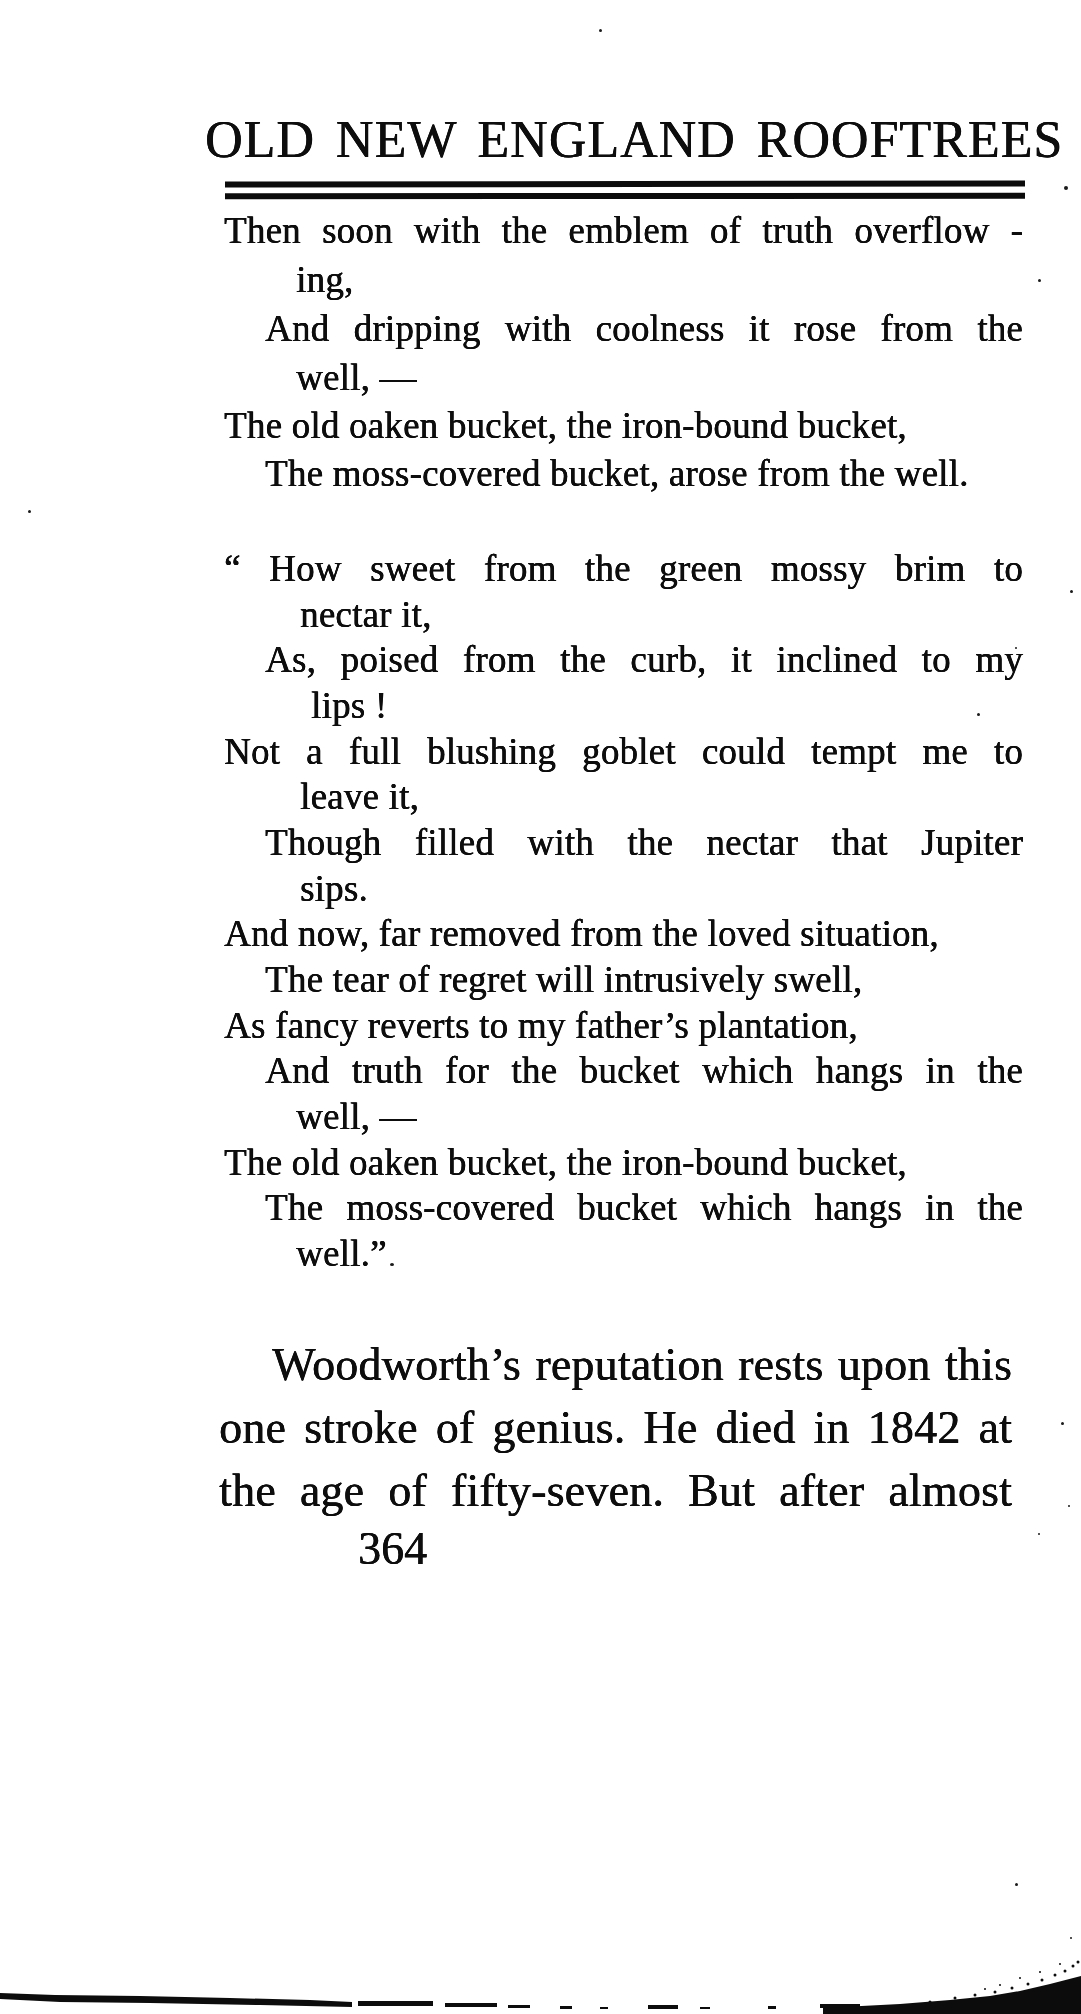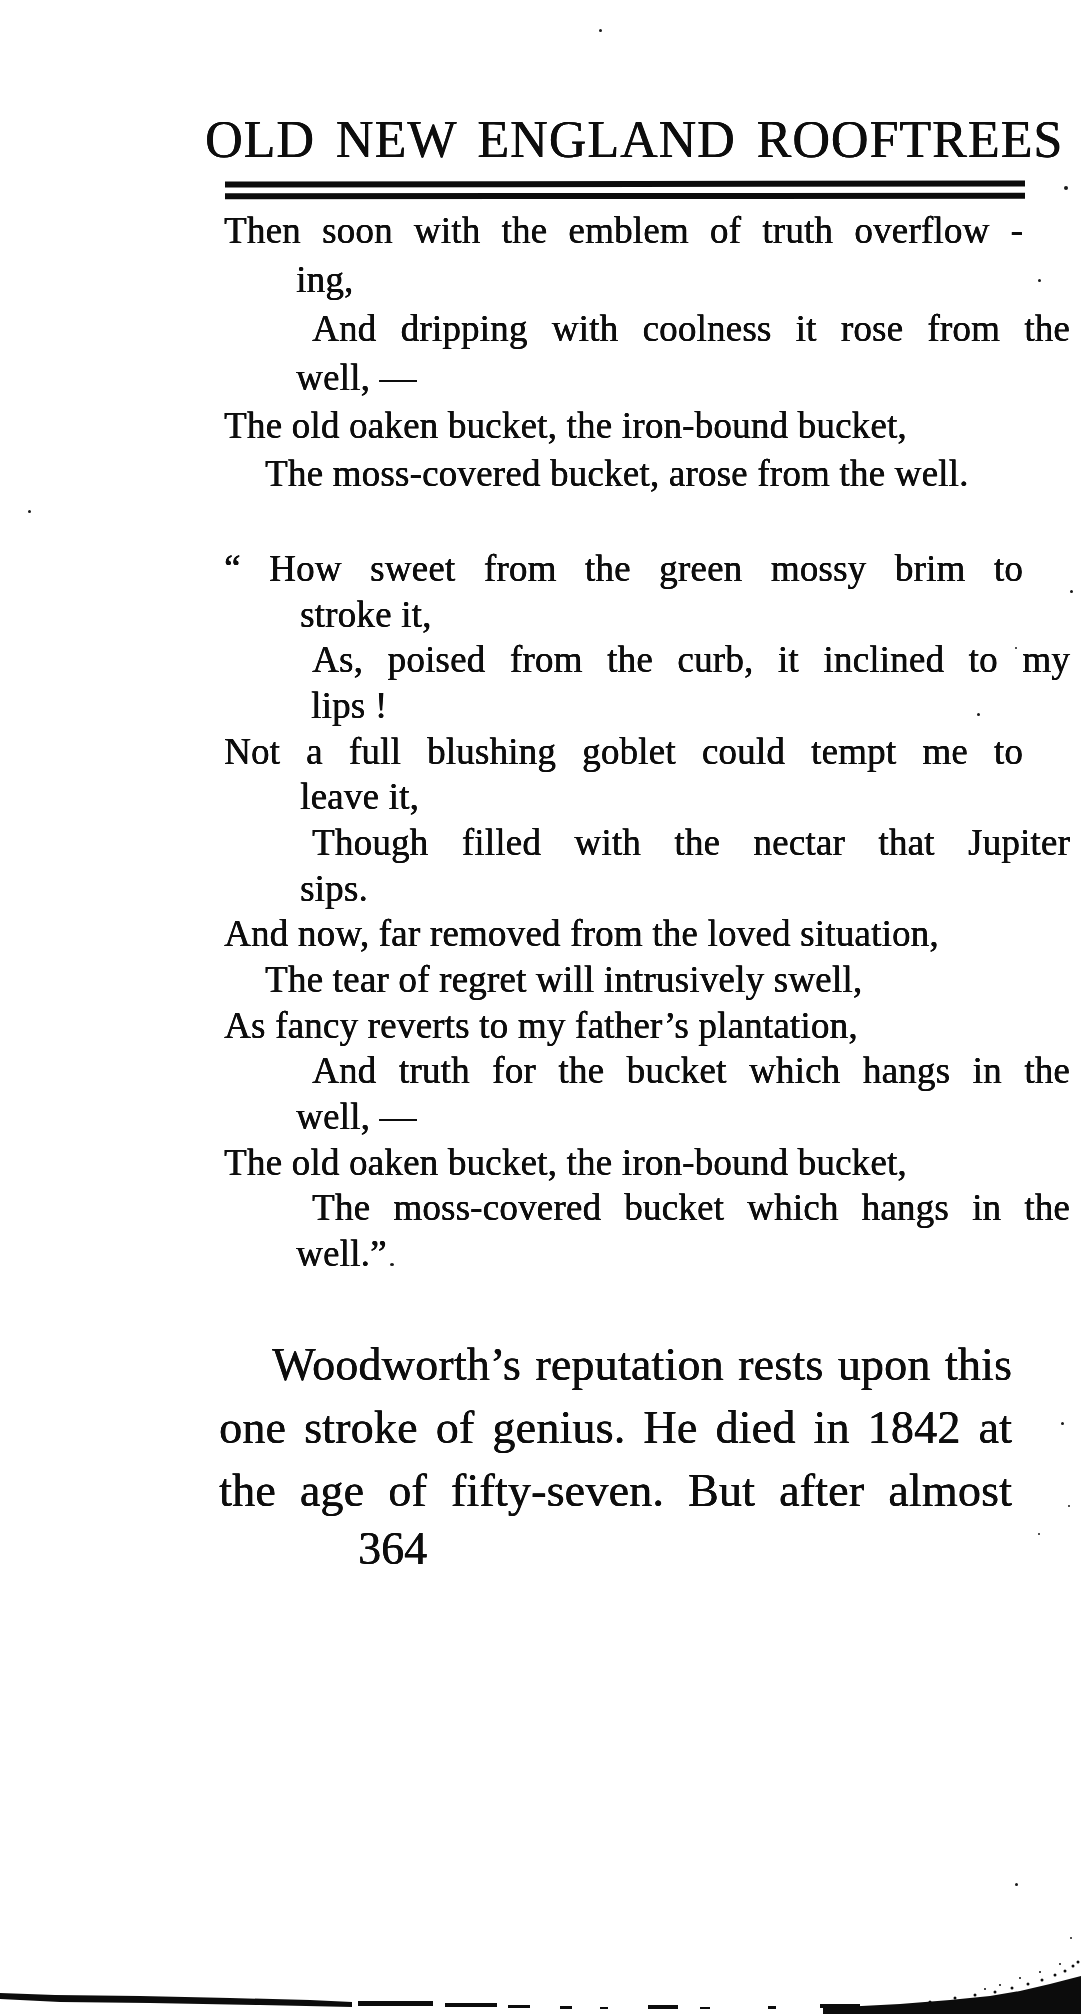--- a/index.html
+++ b/index.html
@@ -16,21 +16,21 @@
     font-size:52px; line-height:1; white-space:nowrap;
     letter-spacing:1px; word-spacing:7px;
   }
   .rule { position:absolute; left:225px; width:800px; background:#0b0b0b; }
   .rule1 { top:181px; height:6px; transform:rotate(-0.08deg); }
   .rule2 { top:193px; height:6px; transform:rotate(-0.05deg); }
 
   .pl { position:absolute; font-size:37px; line-height:1; letter-spacing:0.2px; white-space:nowrap; }
   .pl.j { white-space:normal; text-align:justify; text-align-last:justify; }
   .i0 { left:224px;text-align:center; } .i0.j { width:799px; }
-  .i1 { left:265px; } .i1.j { width:758px;margin-left:47px; }
+  .i1 { left:265px; } .i1.j { width:758px; }
   .i2 { left:296px; }
   .i3 { left:300px; }
 
   .prose { position:absolute; font-size:46px; line-height:1; letter-spacing:0.2px; }
   .prose.j { text-align:justify; text-align-last:justify; white-space:normal; }
   .p-first { left:272px; width:740px; }
   .p-body  { left:219px; width:793px; }
 
   .page-number { position:absolute; top:1526px; left:358px; font-size:46px; line-height:1;text-align:right; }
 
@@ -48,21 +48,21 @@
   <div class="rule rule2"></div>
 
   <div class="pl ink i0 j" style="top:212px">Then soon with the emblem of truth overflow -</div>
   <div class="pl ink i2" style="top:261px">ing,</div>
   <div class="pl ink i1 j" style="top:310px">And dripping with coolness it rose from the</div>
   <div class="pl ink i2" style="top:359px">well, —</div>
   <div class="pl ink i0" style="top:407px">The old oaken bucket, the iron-bound bucket,</div>
   <div class="pl ink i1" style="top:455px">The moss-covered bucket, arose from the well.</div>
 
   <div class="pl ink i0 j" style="top:550px">“ How sweet from the green mossy brim to</div>
-  <div class="pl ink i3" style="top:596px">stroke it,</div>
+  <div class="pl ink i3" style="top:596px">nectar it,</div>
   <div class="pl ink i1 j" style="top:641px">As, poised from the curb, it inclined to my</div>
   <div class="pl ink i3" style="top:687px; left:311px">lips !</div>
   <div class="pl ink i0 j" style="top:733px">Not a full blushing goblet could tempt me to</div>
   <div class="pl ink i3" style="top:778px">leave it,</div>
   <div class="pl ink i1 j" style="top:824px">Though filled with the nectar that Jupiter</div>
   <div class="pl ink i3" style="top:870px">sips.</div>
   <div class="pl ink i1" style="top:961px">The tear of regret will intrusively swell,</div>
   <div class="pl ink i0" style="top:915px">And now, far removed from the loved situation,</div>
   <div class="pl ink i0" style="top:1007px">As fancy reverts to my father’s plantation,</div>
   <div class="pl ink i1 j" style="top:1052px">And truth for the bucket which hangs in the</div>

